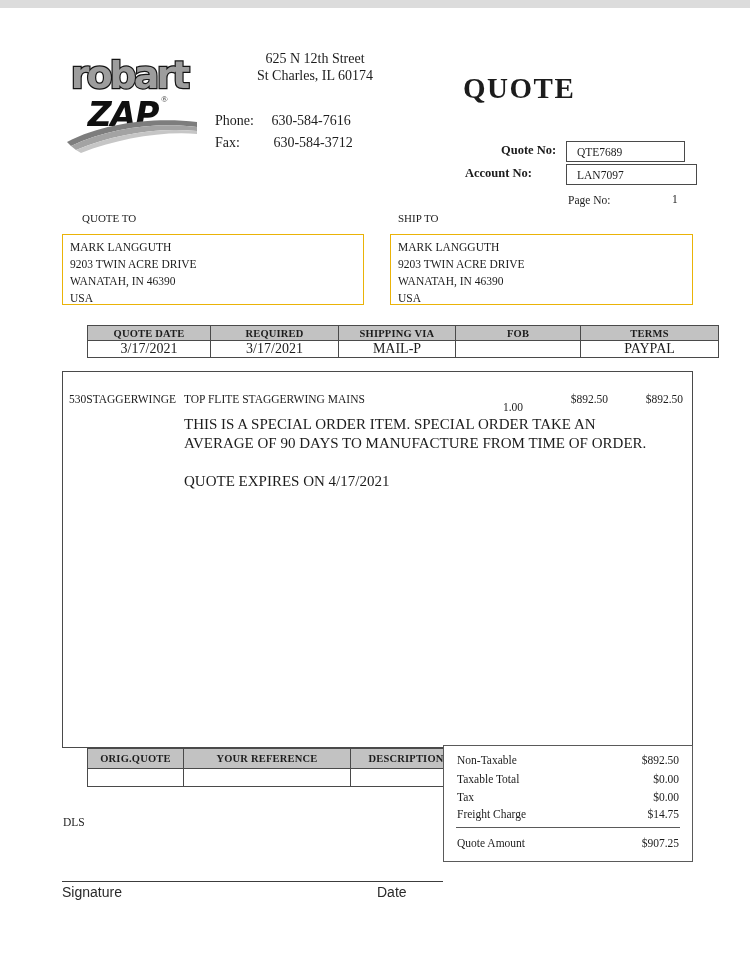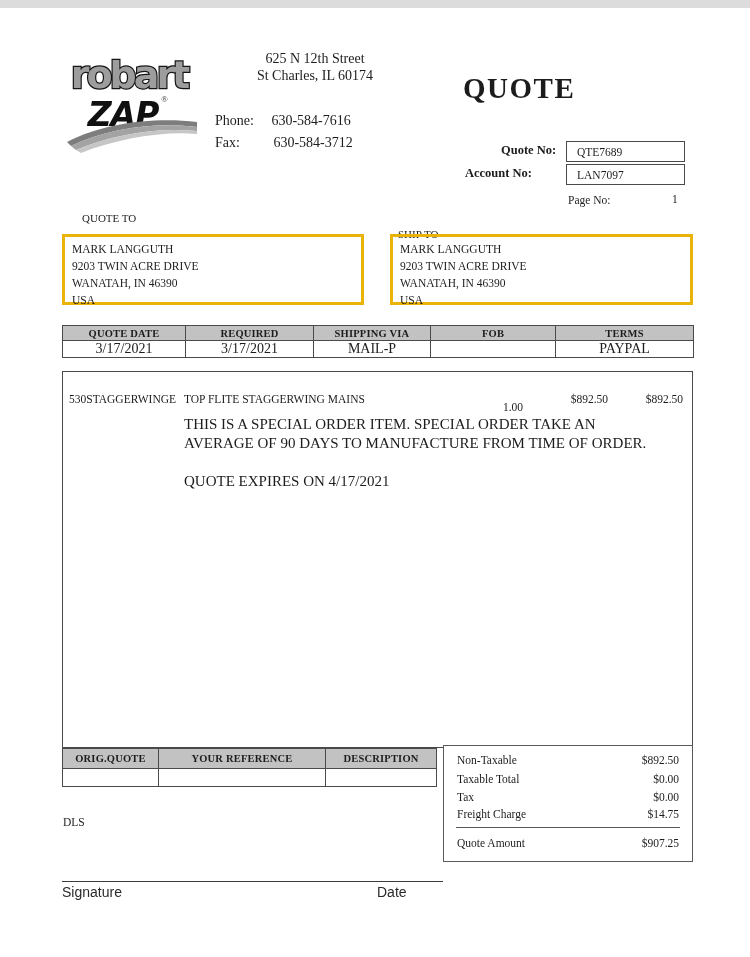--- a/index.html
+++ b/index.html
@@ -24,34 +24,35 @@
     font-weight: bold;
     letter-spacing: 1.5px;
   }
   .field-box {
     border: 1px solid #4a4a4a;
     font-size: 11.5px;
     padding: 4px 0 0 10px;
     background: #fff;
   }
   .addr-box {
-    border: 3px solid #eab308;
+    border: 1px solid #eab308;
     padding: 4px 0 0 7px;
     font-size: 11.5px;
     line-height: 17px;
   }
   .label-sm { font-size: 11px; }
   .txt-11 { font-size: 14px; }
   .txt-115 { font-size: 11.5px; }
   .txt-12b { font-size: 12.5px; font-weight: bold; }
 
   table.grid {
     border-collapse: collapse;
     table-layout: fixed;
     font-family: "Liberation Serif", serif;
+    margin-left: 25px;
   }
   table.grid td {
     border: 1px solid #4a4a4a;
     overflow: hidden;
     white-space: nowrap;
   }
   td.hdr {
     background: #c2c2c2;
     font-weight: bold;
     font-size: 10.5px;
@@ -135,27 +136,27 @@
     <span>Fax:</span>
     <span style="padding-left:30px;">630-584-3712</span>
   </div>
 
   <div class="abs doc-title" style="left:463px; top:72px;">QUOTE</div>
 
   <div class="abs txt-12b" style="left:465px; top:143px;margin-left:36px;">Quote No:</div>
   <div class="abs field-box" style="left:566px; top:141px; width:119px; height:21px;">QTE7689</div>
 
   <div class="abs txt-12b" style="left:465px; top:166px;">Account No:</div>
-  <div class="abs field-box" style="left:566px; top:164px; width:119px; height:21px;">LAN7097</div>
+  <div class="abs field-box" style="left:566px; top:164px; width:131px; height:21px;">LAN7097</div>
 
   <div class="abs txt-115" style="left:568px; top:194px;">Page No:</div>
   <div class="abs txt-115" style="left:672px; top:193px;">1</div>
 
   <div class="abs label-sm" style="left:82px; top:212px;">QUOTE TO</div>
-  <div class="abs label-sm" style="left:398px; top:228px;text-align:center;">SHIP TO</div>
+  <div class="abs label-sm" style="left:398px; top:212px;text-align:center;">SHIP TO</div>
 
   <div class="abs addr-box" style="left:62px; top:234px; width:302px; height:71px;">
     <div>MARK LANGGUTH</div>
     <div>9203 TWIN ACRE DRIVE</div>
     <div>WANATAH, IN 46390</div>
     <div>USA</div>
   </div>
 
   <div class="abs addr-box" style="left:390px; top:234px; width:303px; height:71px;">
     <div>MARK LANGGUTH</div>

